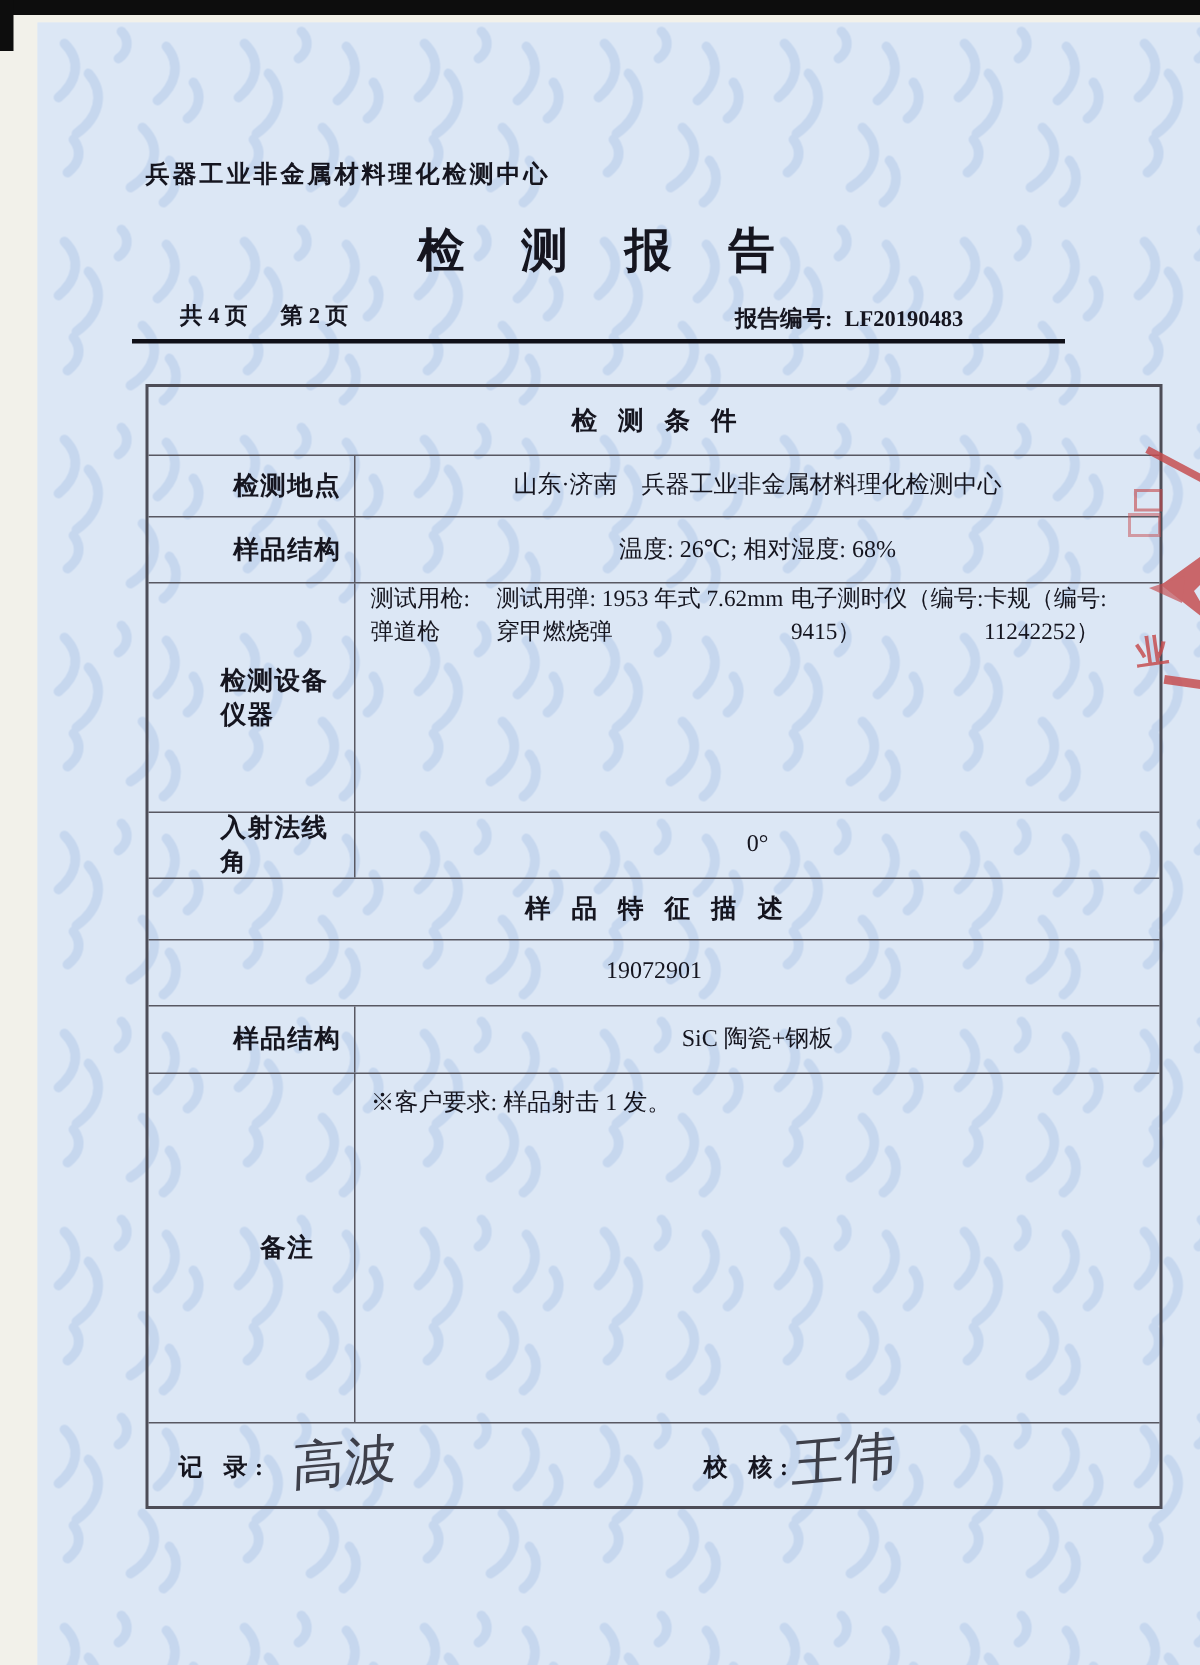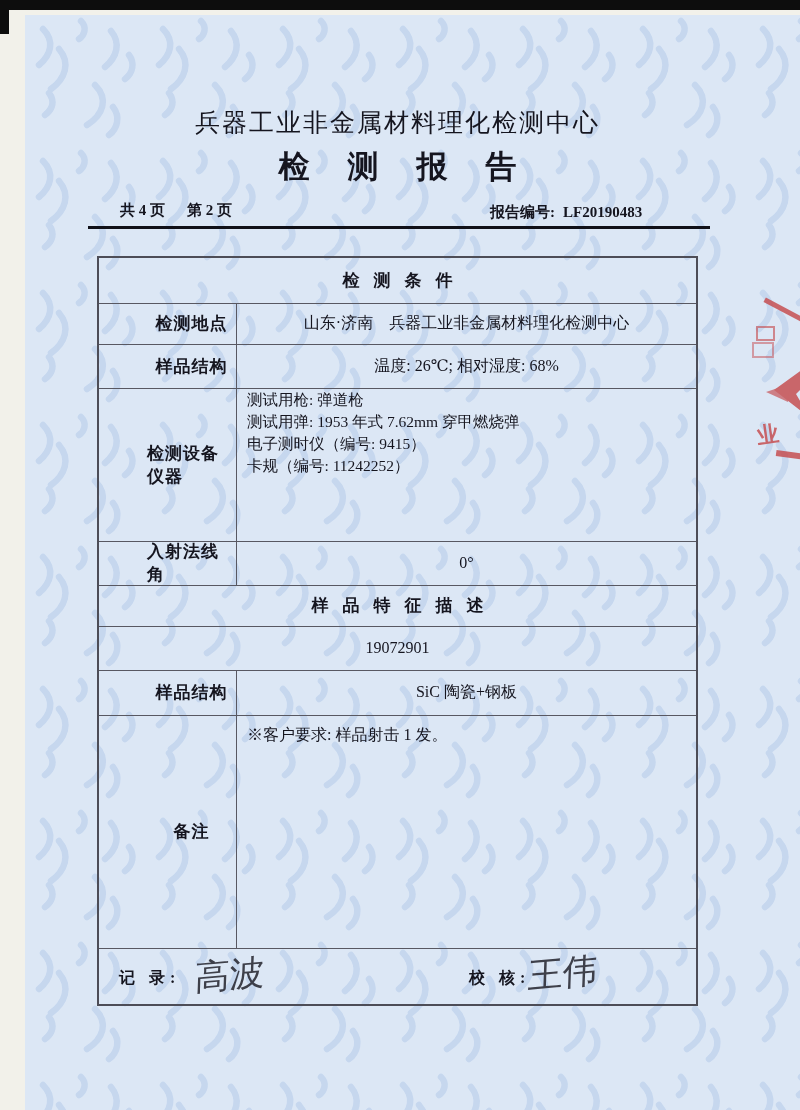--- a/index.html
+++ b/index.html
@@ -9,55 +9,55 @@
     font-family:"Liberation Serif","DejaVu Serif",serif;
     color:#15151f;
   }
   .edge-black-top{position:absolute;left:0;top:0;width:800px;height:10px;background:#0d0d0d;}
   .edge-black-corner{position:absolute;left:0;top:0;width:9px;height:34px;background:#0d0d0d;}
   .paper{position:absolute;left:25px;top:15px;width:775px;height:1095px;background:#dce7f5;}
   .paper svg{display:block;}
   .content{position:absolute;left:0;top:0;width:800px;height:1110px;}
 
   .org-title{
-    position:absolute;left:97px;top:106px;width:601px;text-align:center;
-    font-size:25px;font-weight:normal;letter-spacing:2px;white-space:nowrap;
+    position:absolute;left:97px;top:106px;width:601px;text-align:left;
+    font-size:16px;font-weight:bold;letter-spacing:2px;white-space:nowrap;
   }
   .doc-title{
     position:absolute;left:97px;top:146px;width:601px;text-align:center;
     font-size:31px;font-weight:bold;letter-spacing:38px;padding-left:38px;
     box-sizing:border-box;white-space:nowrap;
   }
   .page-line{position:absolute;left:120px;top:201px;font-size:15px;font-weight:bold;white-space:nowrap;}
   .page-line .gap{display:inline-block;width:22px;}
   .report-line{position:absolute;left:490px;top:203px;font-size:15px;font-weight:bold;white-space:nowrap;}
   .report-line .no{margin-left:8px;}
   .rule{position:absolute;left:88px;top:226px;width:622px;height:3px;background:#101018;}
 
   .report-table{
-    position:absolute;left:97px;top:256px;width:601px;
+    position:absolute;left:97px;top:256px;width:678px;
     border:2px solid #4d4d57;box-sizing:border-box;background:transparent;
   }
   .t-row{display:flex;border-top:1.4px solid #585862;box-sizing:border-box;}
   .t-row:first-child{border-top:none;}
   .t-sec{
     display:flex;align-items:center;justify-content:center;
     font-size:17px;font-weight:bold;letter-spacing:14px;padding-left:14px;
     box-sizing:border-box;border-top:1.4px solid #585862;
   }
   .t-label{
     width:138px;flex:0 0 138px;display:flex;align-items:center;justify-content:center;
     font-size:17px;font-weight:bold;border-right:1.4px solid #585862;
     box-sizing:border-box;letter-spacing:1px;padding-left:48px;
   }
   .t-value{
     flex:1;display:flex;align-items:center;justify-content:center;
     font-size:16px;box-sizing:border-box;
   }
-  .t-value.lines{flex-direction:column;align-items:flex-start;justify-content:flex-start;
+  .t-value.lines{flex-direction:row;align-items:flex-start;justify-content:flex-end;
     padding-left:10px;font-size:15.5px;line-height:22px;}
   .t-value.topleft{align-items:flex-start;justify-content:flex-start;
     padding:9px 0 0 10px;}
   .sig-row{position:relative;border-top:1.4px solid #585862;height:55.2px;}
   .sig-label{position:absolute;font-size:16px;font-weight:bold;letter-spacing:5px;top:19px;white-space:nowrap;}
   .sig-hand{
     position:absolute;font-size:35px;color:#2e2e38;white-space:nowrap;
     transform:rotate(-5deg) skewX(-7deg);transform-origin:left bottom;
     font-weight:normal;opacity:.9;
   }

